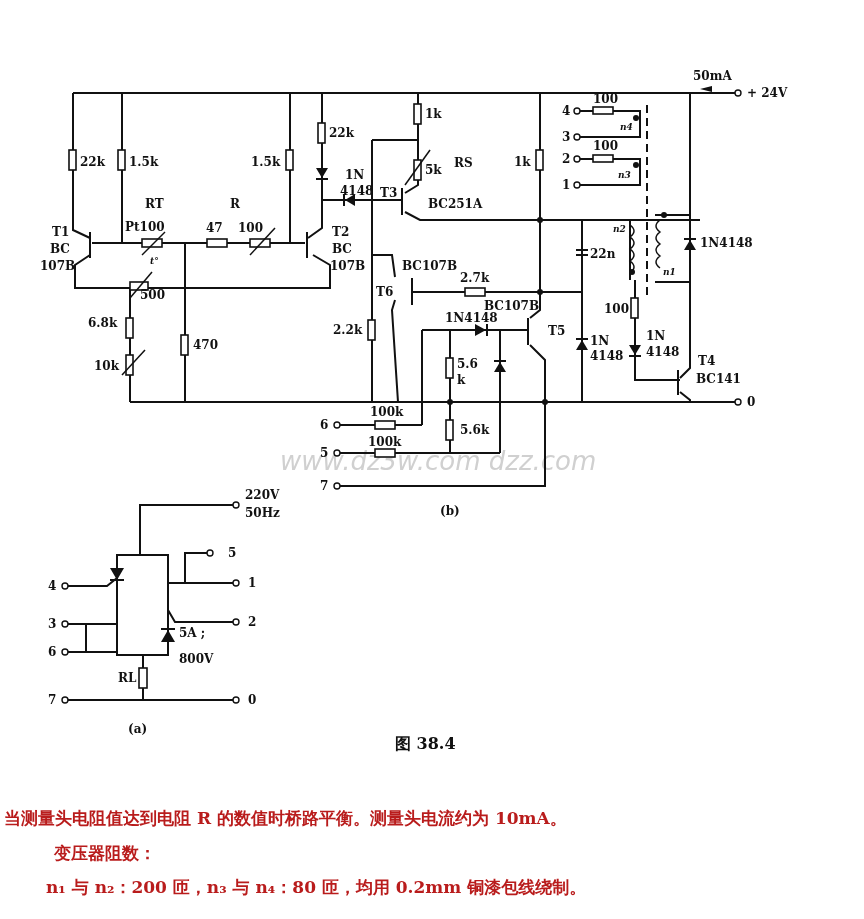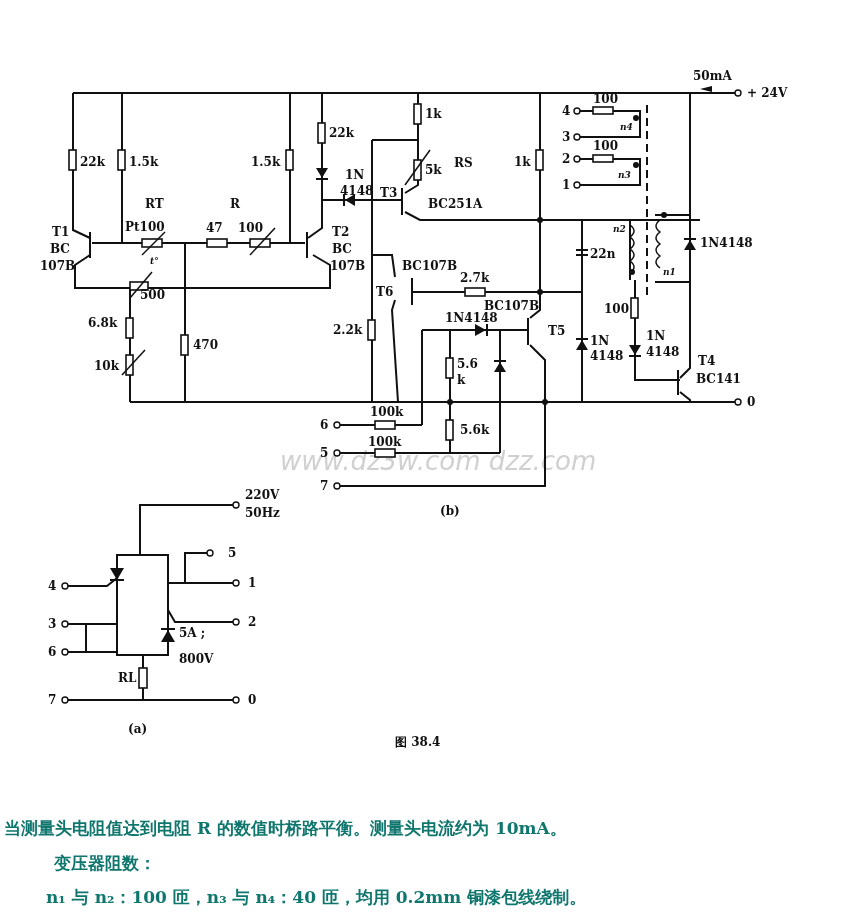--- a/index.html
+++ b/index.html
@@ -7,25 +7,25 @@
   #schematic { position: absolute; left: 0; top: 0; }
   #schematic text { font-family: "DejaVu Serif", serif; font-weight: bold; font-size: 12px; fill: #111; }
   #schematic .sm { font-size: 9px; font-style: italic; }
   #schematic .wm { font-family: "DejaVu Sans", sans-serif; font-weight: normal; font-size: 26px; fill: #d0d0d0; font-style: italic; }
   .w { stroke: #111; stroke-width: 2; fill: none; }
   .w1 { stroke: #111; stroke-width: 1.5; fill: none; }
   .res { stroke: #111; stroke-width: 1.6; fill: #fff; }
   .dot { fill: #111; }
   .term { stroke: #111; stroke-width: 1.4; fill: #fff; }
   .dash { stroke: #111; stroke-width: 2; stroke-dasharray: 8 5; fill: none; }
-  .caption-text { position: absolute; font-family: "DejaVu Serif", serif; font-weight: bold; font-size: 17px; color: #0f766e; white-space: nowrap; margin-top: 10px; }
+  .caption-text { position: absolute; font-family: "DejaVu Serif", serif; font-weight: bold; font-size: 17px; color: #b91c1c; white-space: nowrap; }
   #line1 { left: 4px; top: 807px; }
   #line2 { left: 54px; top: 842px; }
   #line3 { left: 46px; top: 876px; }
-  #figcap { position: absolute; left: 395px; top: 734px; font-family: "DejaVu Serif", serif; font-weight: bold; font-size: 12px; }
+  #figcap { position: absolute; left: 395px; top: 734px; font-family: "DejaVu Serif", serif; font-weight: bold; font-size: 16px; }
 </style>
 </head>
 <body>
 
 <svg id="schematic" width="864" height="919" viewBox="0 0 864 919">
 
   <text class="wm" x="280" y="470">www.dz3w.com dzz.com</text>
 
   <g>
 
@@ -299,13 +299,13 @@
   <text x="228" y="557">5</text>
   <text x="248" y="587">1</text>
   <text x="248" y="626">2</text>
   <text x="248" y="704">0</text>
   <text x="128" y="733">(a)</text>
 </svg>
 
 <div id="figcap">图 38.4</div>
 <div id="line1" class="caption-text">当测量头电阻值达到电阻 R 的数值时桥路平衡。测量头电流约为 10mA。</div>
 <div id="line2" class="caption-text">变压器阻数：</div>
-<div id="line3" class="caption-text">n₁ 与 n₂：100 匝，n₃ 与 n₄：40 匝，均用 0.2mm 铜漆包线绕制。</div>
+<div id="line3" class="caption-text">n₁ 与 n₂：200 匝，n₃ 与 n₄：80 匝，均用 0.2mm 铜漆包线绕制。</div>
 
 </body></html>

